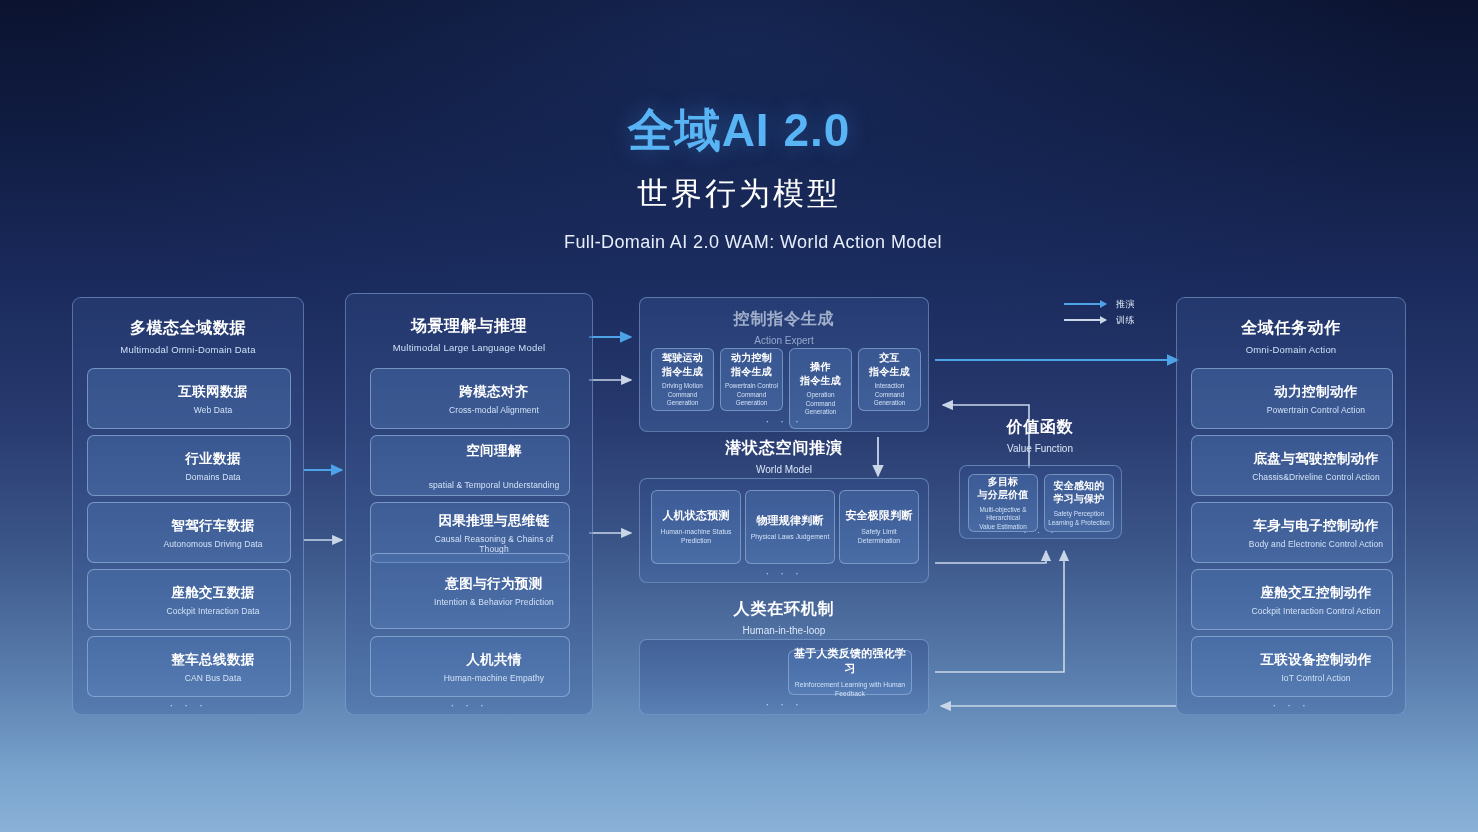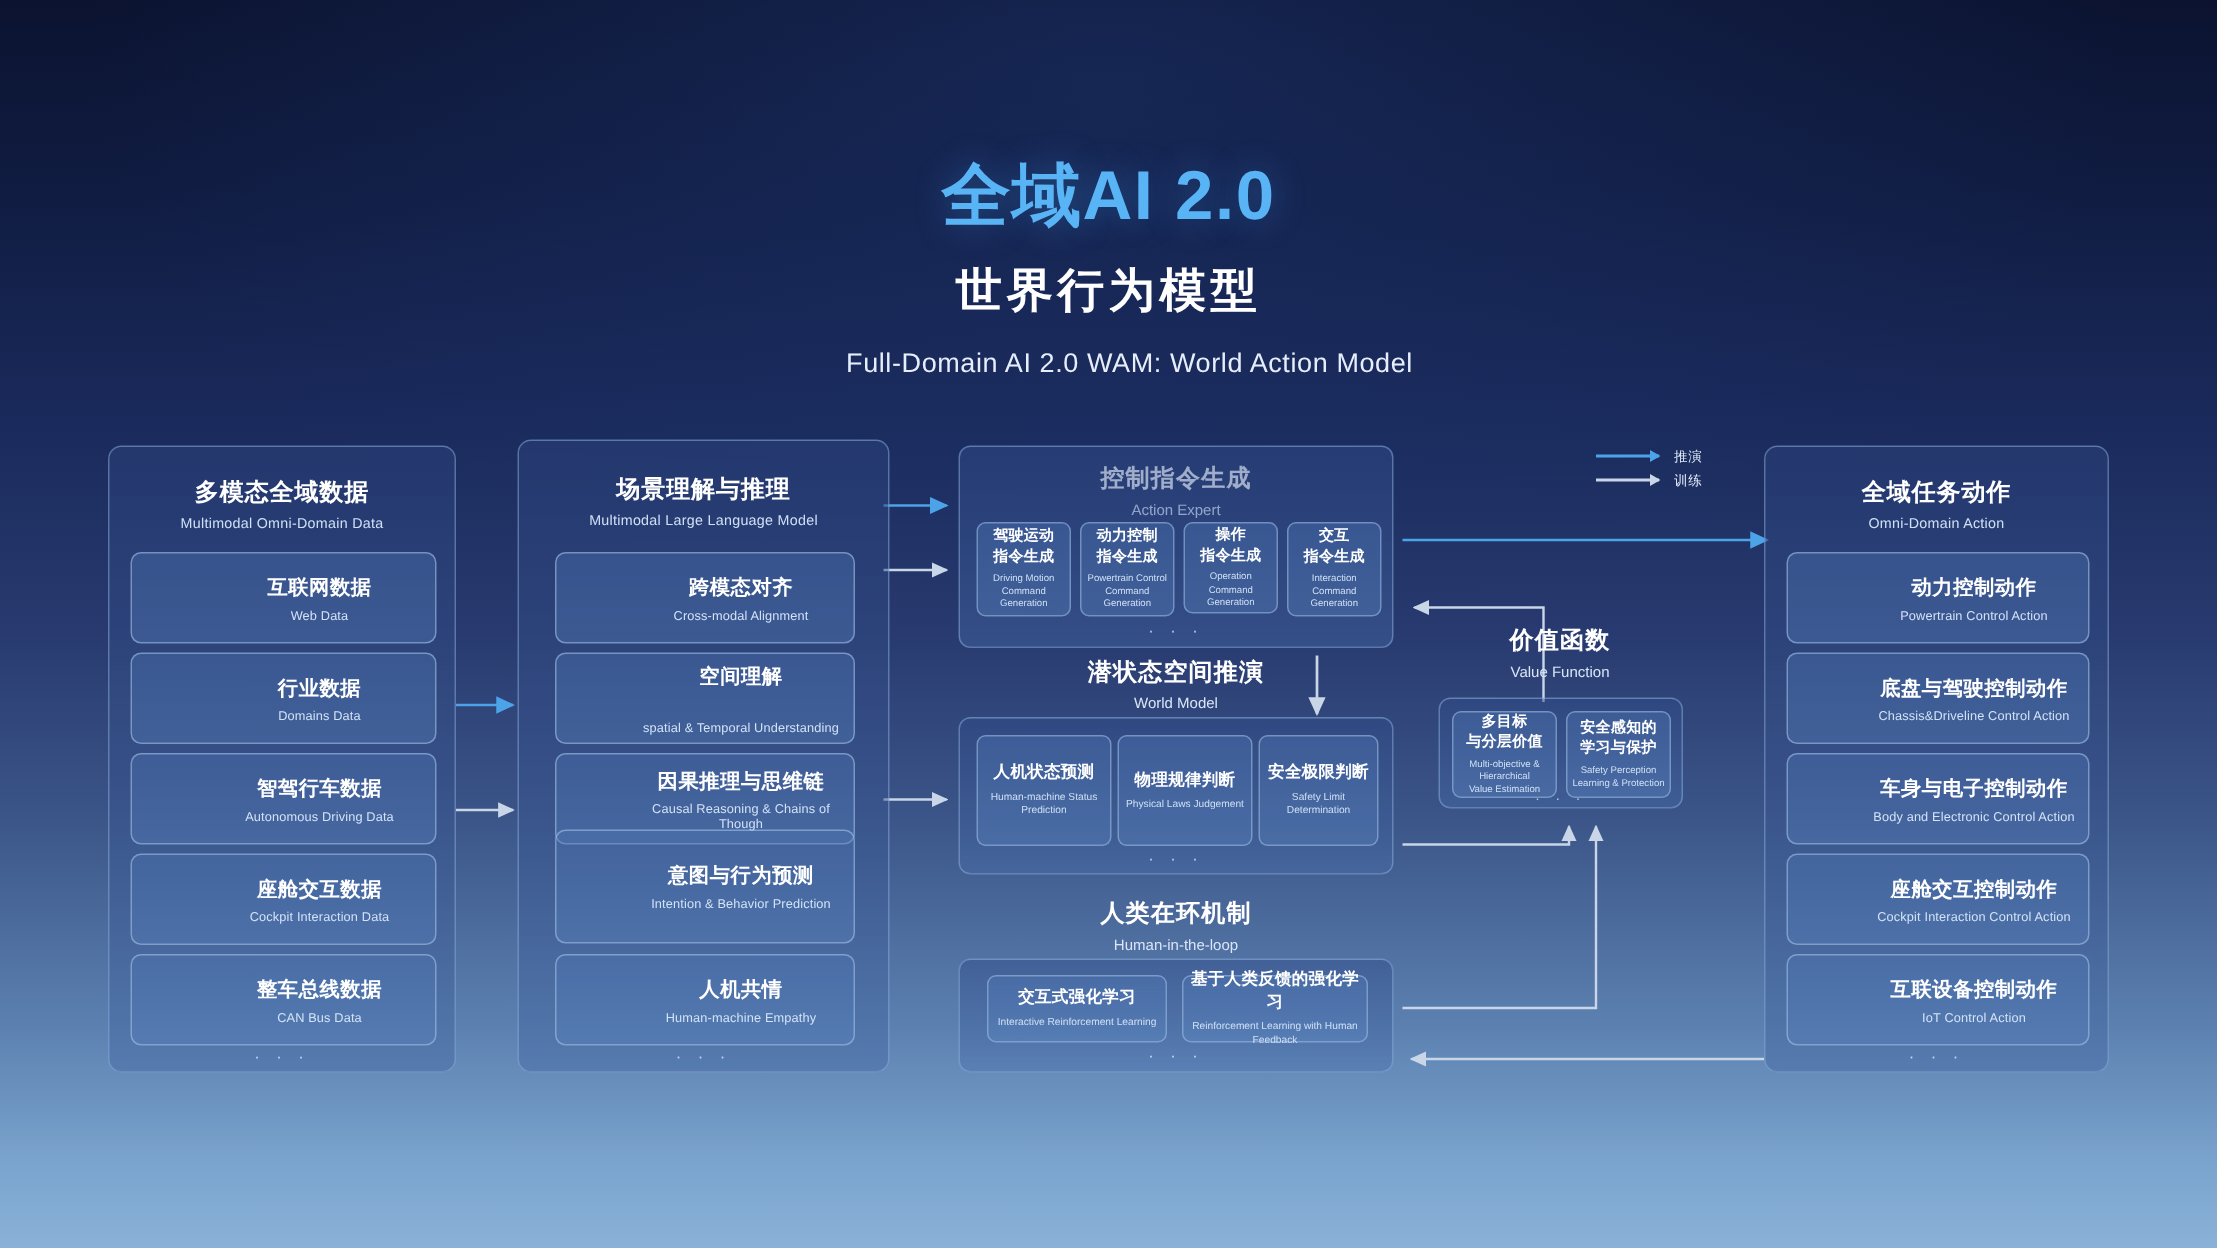--- a/index.html
+++ b/index.html
@@ -24,21 +24,21 @@
   }
 
   
   .titles { position: absolute; left: 0; right: 0; top: 104px; text-align: center; }
   .t-main {
     font-size: 46px; font-weight: 700; letter-spacing: 1px;
     color: #58b4f5; line-height: 1.15;
     text-shadow: 0 0 22px rgba(70,160,240,0.35);
   }
   .t-sub {
-    font-size: 31px; font-weight: 700; color: #ffffff;
+    font-size: 31px; font-weight: 400; color: #ffffff;
     margin-top: 16px; letter-spacing: 3px;
   }
   .t-eng {
     font-size: 18px; font-weight: 400; color: #e7eefb;
     margin-top: 17px; letter-spacing: 0.4px; padding-left: 28px;
   }
 
   
   .diagram { position: absolute; left: 0; top: 0; width: 1478px; height: 832px; }
 
@@ -230,21 +230,21 @@
   </div>
   <div class="panel" style="left:639px; top:297px; width:290px; height:135px;">
     <div class="mini" style="position:absolute; left:11px; top:50px; width:63px; height:63px;text-align:center;">
       <div class="zh">驾驶运动<br>指令生成</div>
       <div class="en">Driving Motion<br>Command Generation</div>
     </div>
     <div class="mini" style="position:absolute; left:80px; top:50px; width:63px; height:63px;">
       <div class="zh">动力控制<br>指令生成</div>
       <div class="en">Powertrain  Control<br>Command Generation</div>
     </div>
-    <div class="mini" style="position:absolute; left:149px; top:50px; width:63px; height:61px;">
+    <div class="mini" style="position:absolute; left:149px; top:50px; width:63px; height:81px;">
       <div class="zh">操作<br>指令生成</div>
       <div class="en">Operation<br>Command Generation</div>
     </div>
     <div class="mini" style="position:absolute; left:218px; top:50px; width:63px; height:63px;">
       <div class="zh">交互<br>指令生成</div>
       <div class="en">Interaction<br>Command Generation</div>
     </div>
     <div class="dots" style="top:118px;">· · ·</div>
   </div>
 
@@ -266,24 +266,20 @@
       <div class="en">Safety Limit Determination</div>
     </div>
     <div class="dots" style="top:89px;">· · ·</div>
   </div>
 
   <div class="group-title" style="left:633px; top:599px; width:302px;">
     <div class="zh">人类在环机制</div>
     <div class="en">Human-in-the-loop</div>
   </div>
   <div class="panel" style="left:639px; top:639px; width:290px; height:76px;">
-    <div class="mini mini-lg" style="position:absolute; left:18px; top:10px; width:120px; height:45px;">
-      <div class="zh">交互式强化学习</div>
-      <div class="en">Interactive Reinforcement Learning</div>
-    </div>
     <div class="mini mini-lg" style="position:absolute; left:148px; top:10px; width:124px; height:45px;">
       <div class="zh">基于人类反馈的强化学习</div>
       <div class="en">Reinforcement Learning with Human Feedback</div>
     </div>
     <div class="dots" style="top:59px;">· · ·</div>
   </div>
 
   <div class="group-title" style="left:960px; top:417px; width:160px;">
     <div class="zh">价值函数</div>
     <div class="en">Value Function</div>

